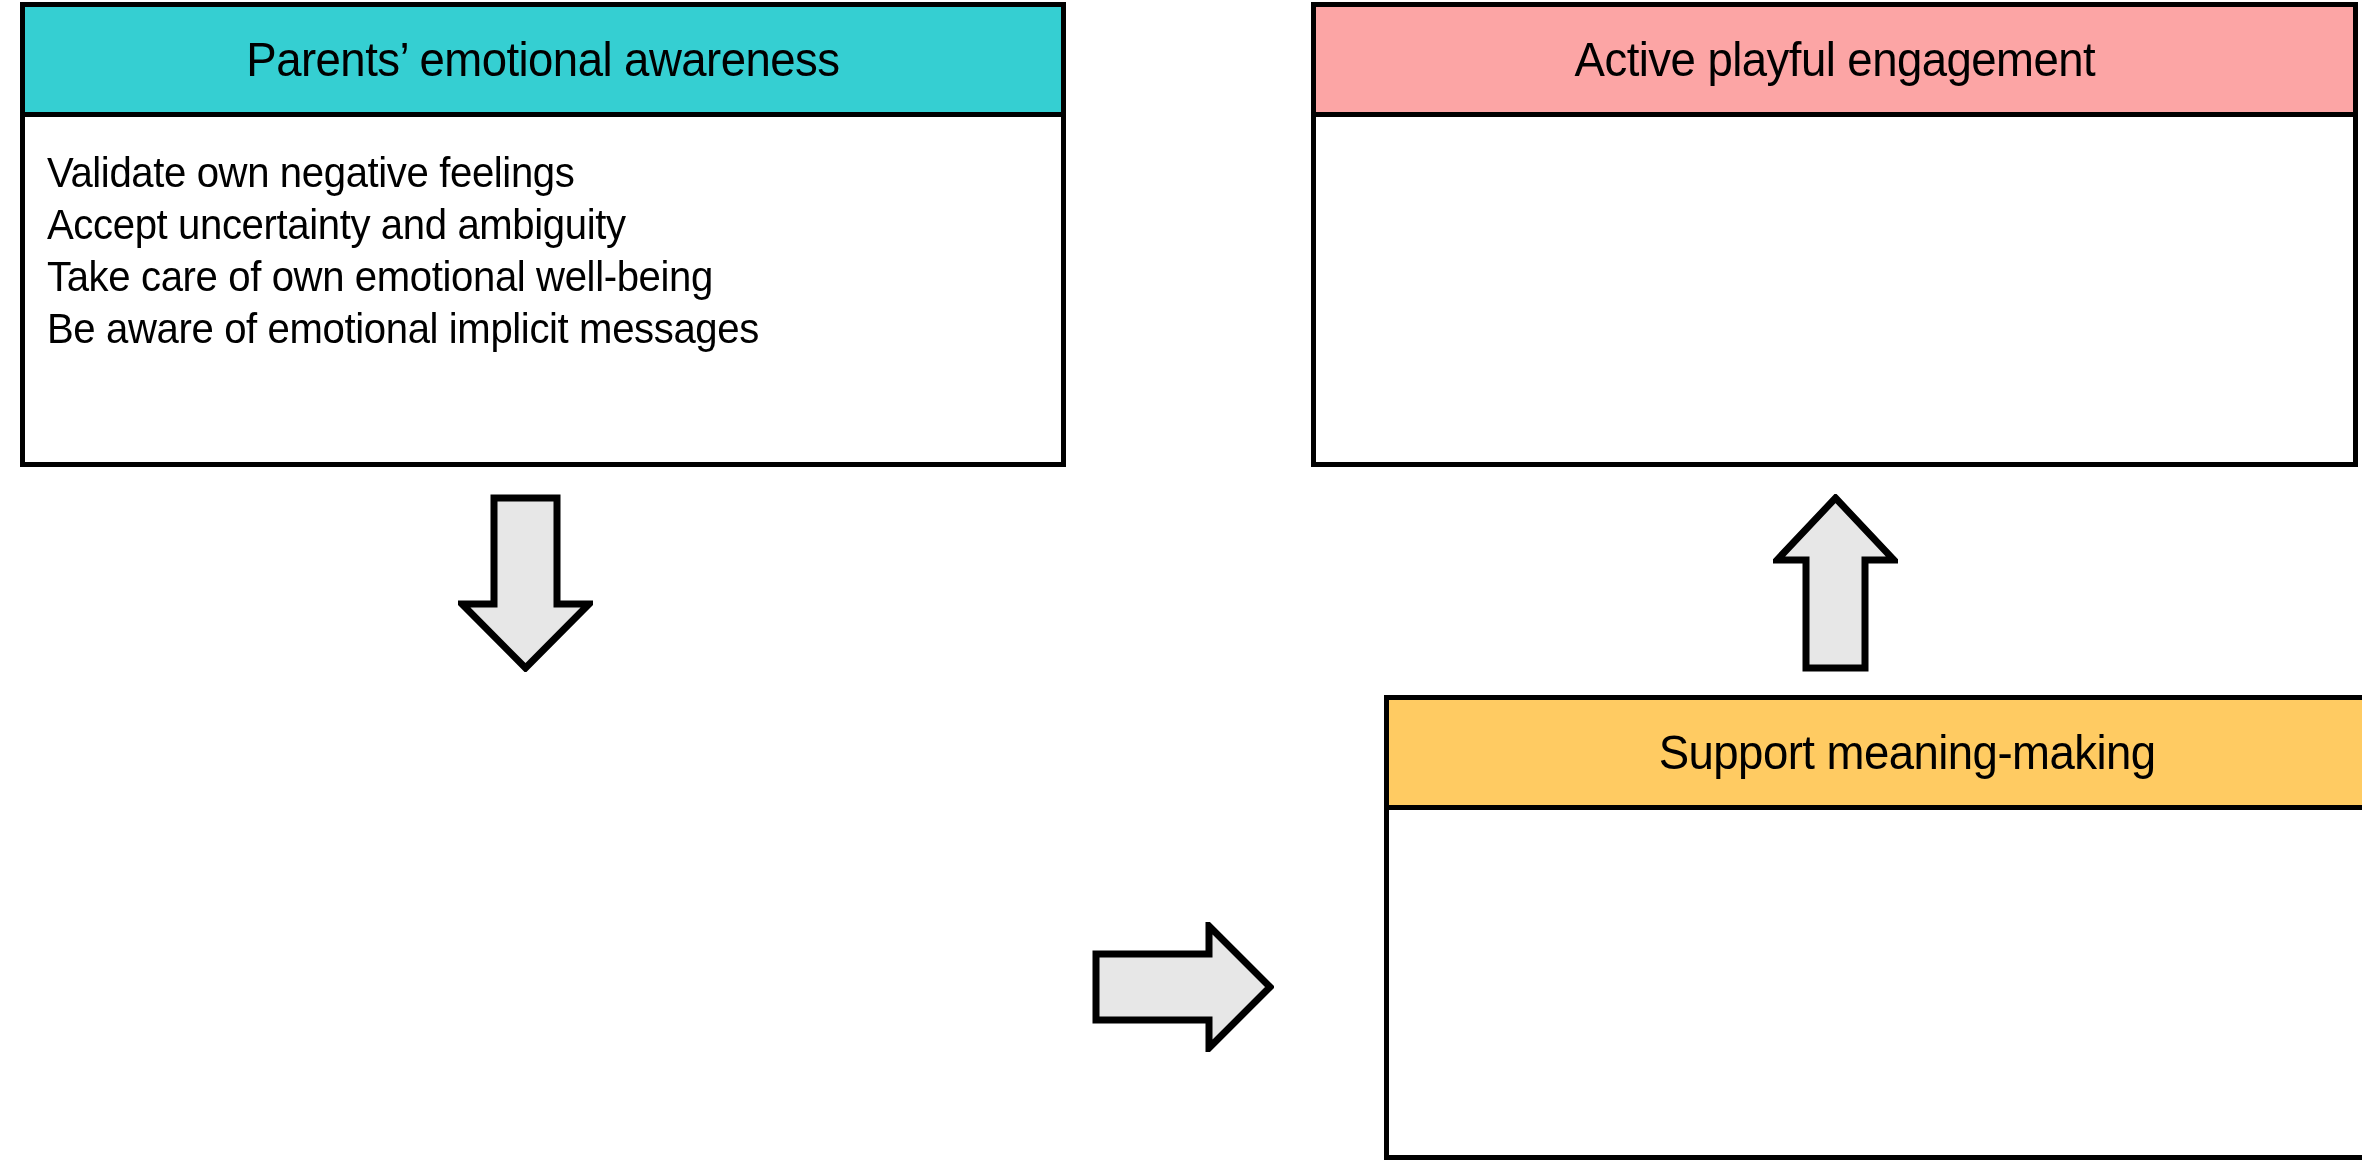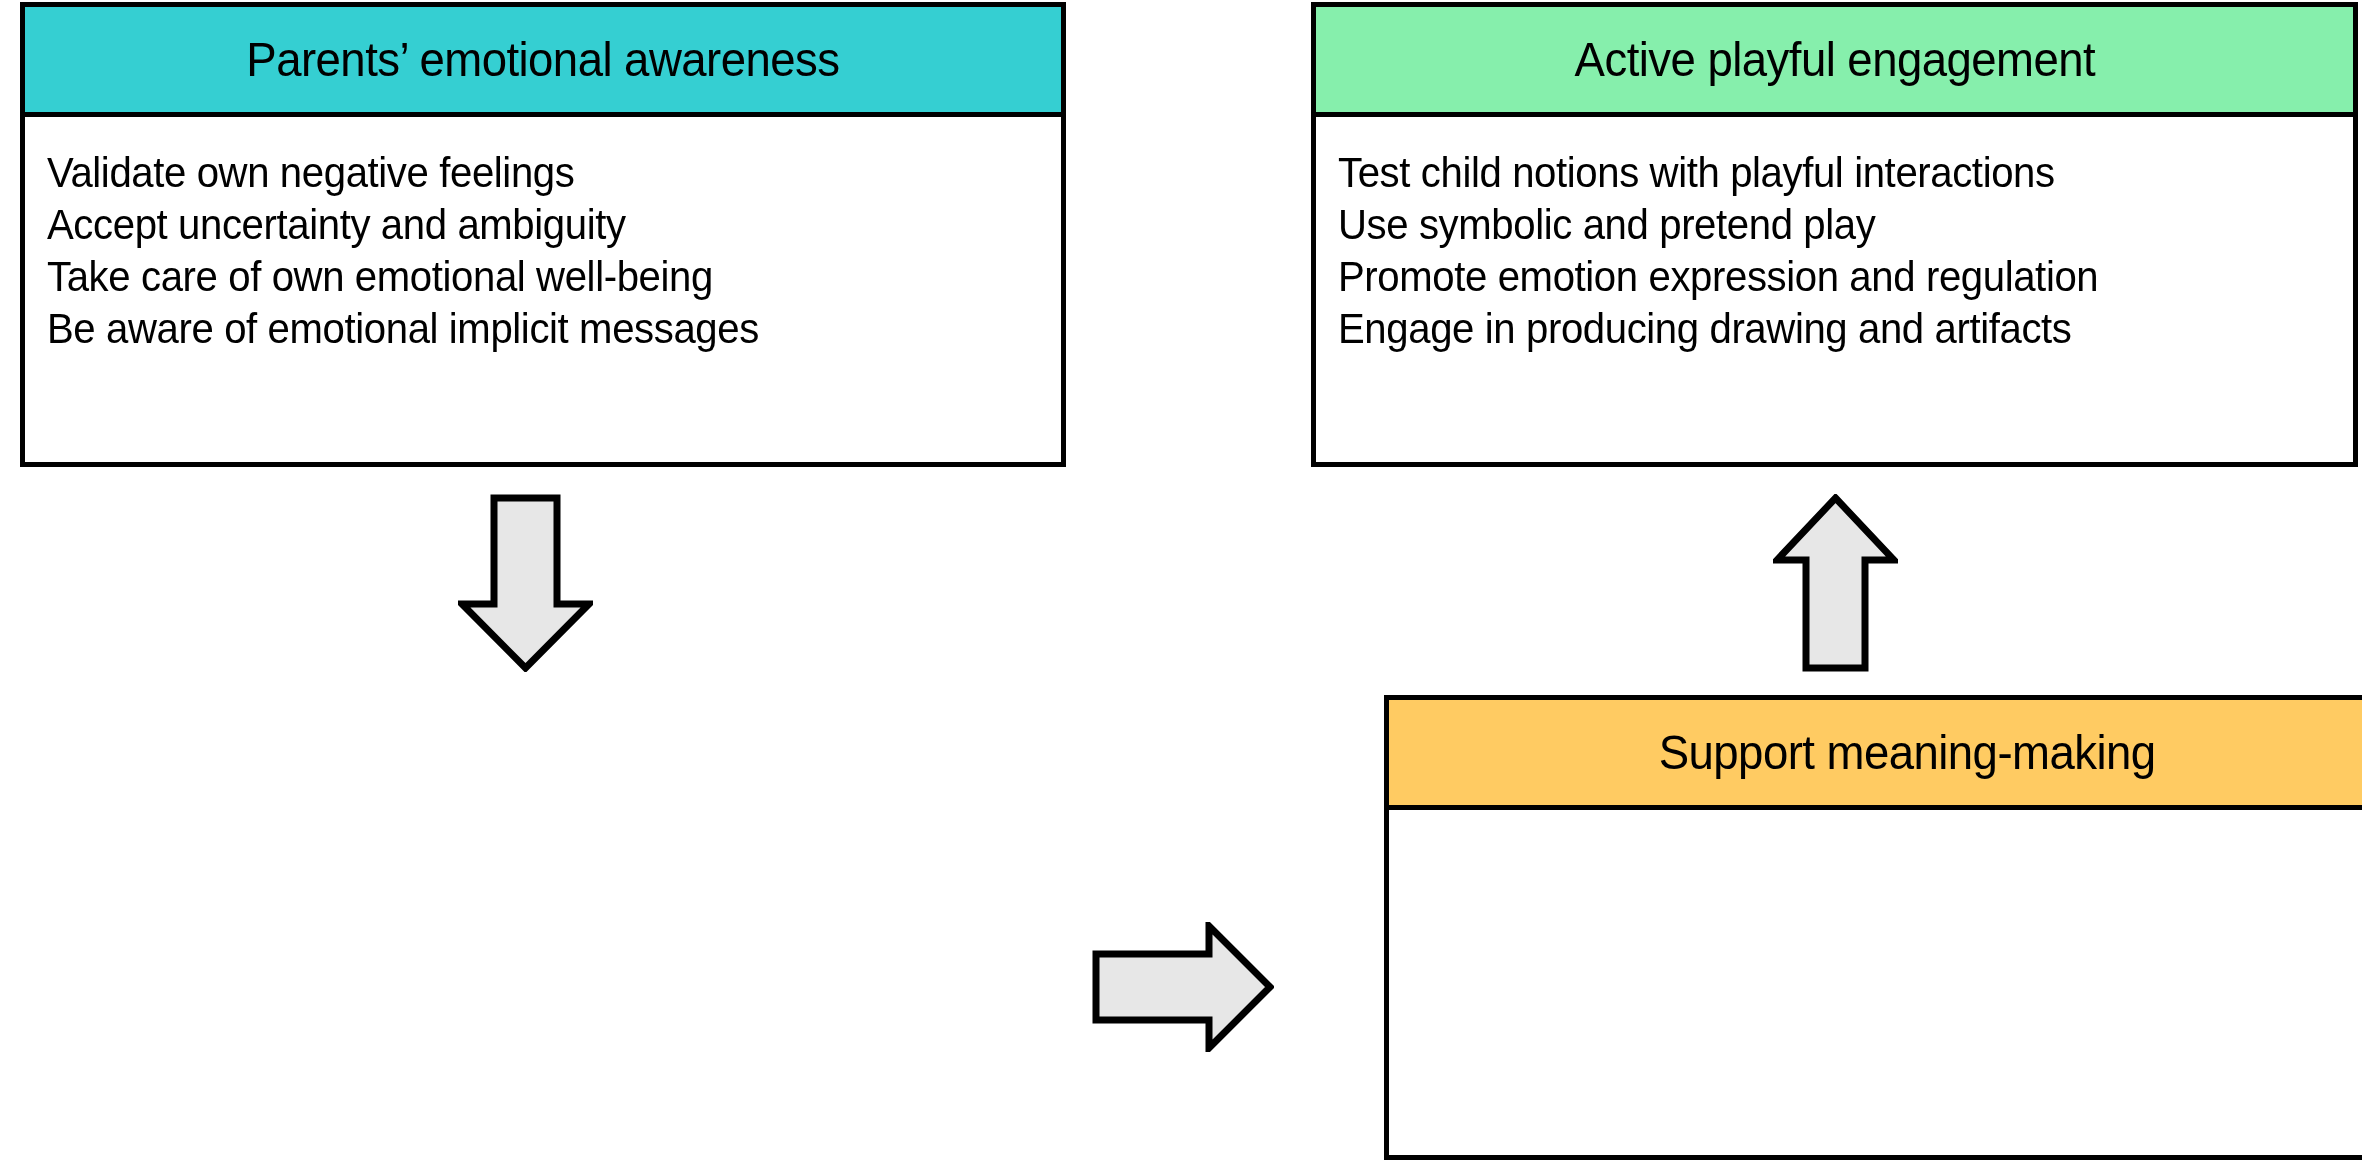--- a/index.html
+++ b/index.html
@@ -87,28 +87,22 @@
     </div>
     <div class="box-body">
       <div class="box-line">Validate own negative feelings</div>
       <div class="box-line">Accept uncertainty and ambiguity</div>
       <div class="box-line">Take care of own emotional well-being</div>
       <div class="box-line">Be aware of emotional implicit messages</div>
     </div>
   </div>
 
   <div class="box" id="box-active">
-    <div class="box-header" style="background:#86efac;">
+    <div class="box-header" style="background:#fca5a5;">
       <div class="box-title">Active playful engagement</div>
-    </div>
-    <div class="box-body">
-      <div class="box-line">Test child notions with playful interactions</div>
-      <div class="box-line">Use symbolic and pretend play</div>
-      <div class="box-line">Promote emotion expression and regulation</div>
-      <div class="box-line">Engage in producing drawing and artifacts</div>
     </div>
   </div>
 
 
   <div class="box" id="box-meaning">
     <div class="box-header" style="background:#FFCB62;">
       <div class="box-title">Support meaning-making</div>
     </div>
   </div>
 

